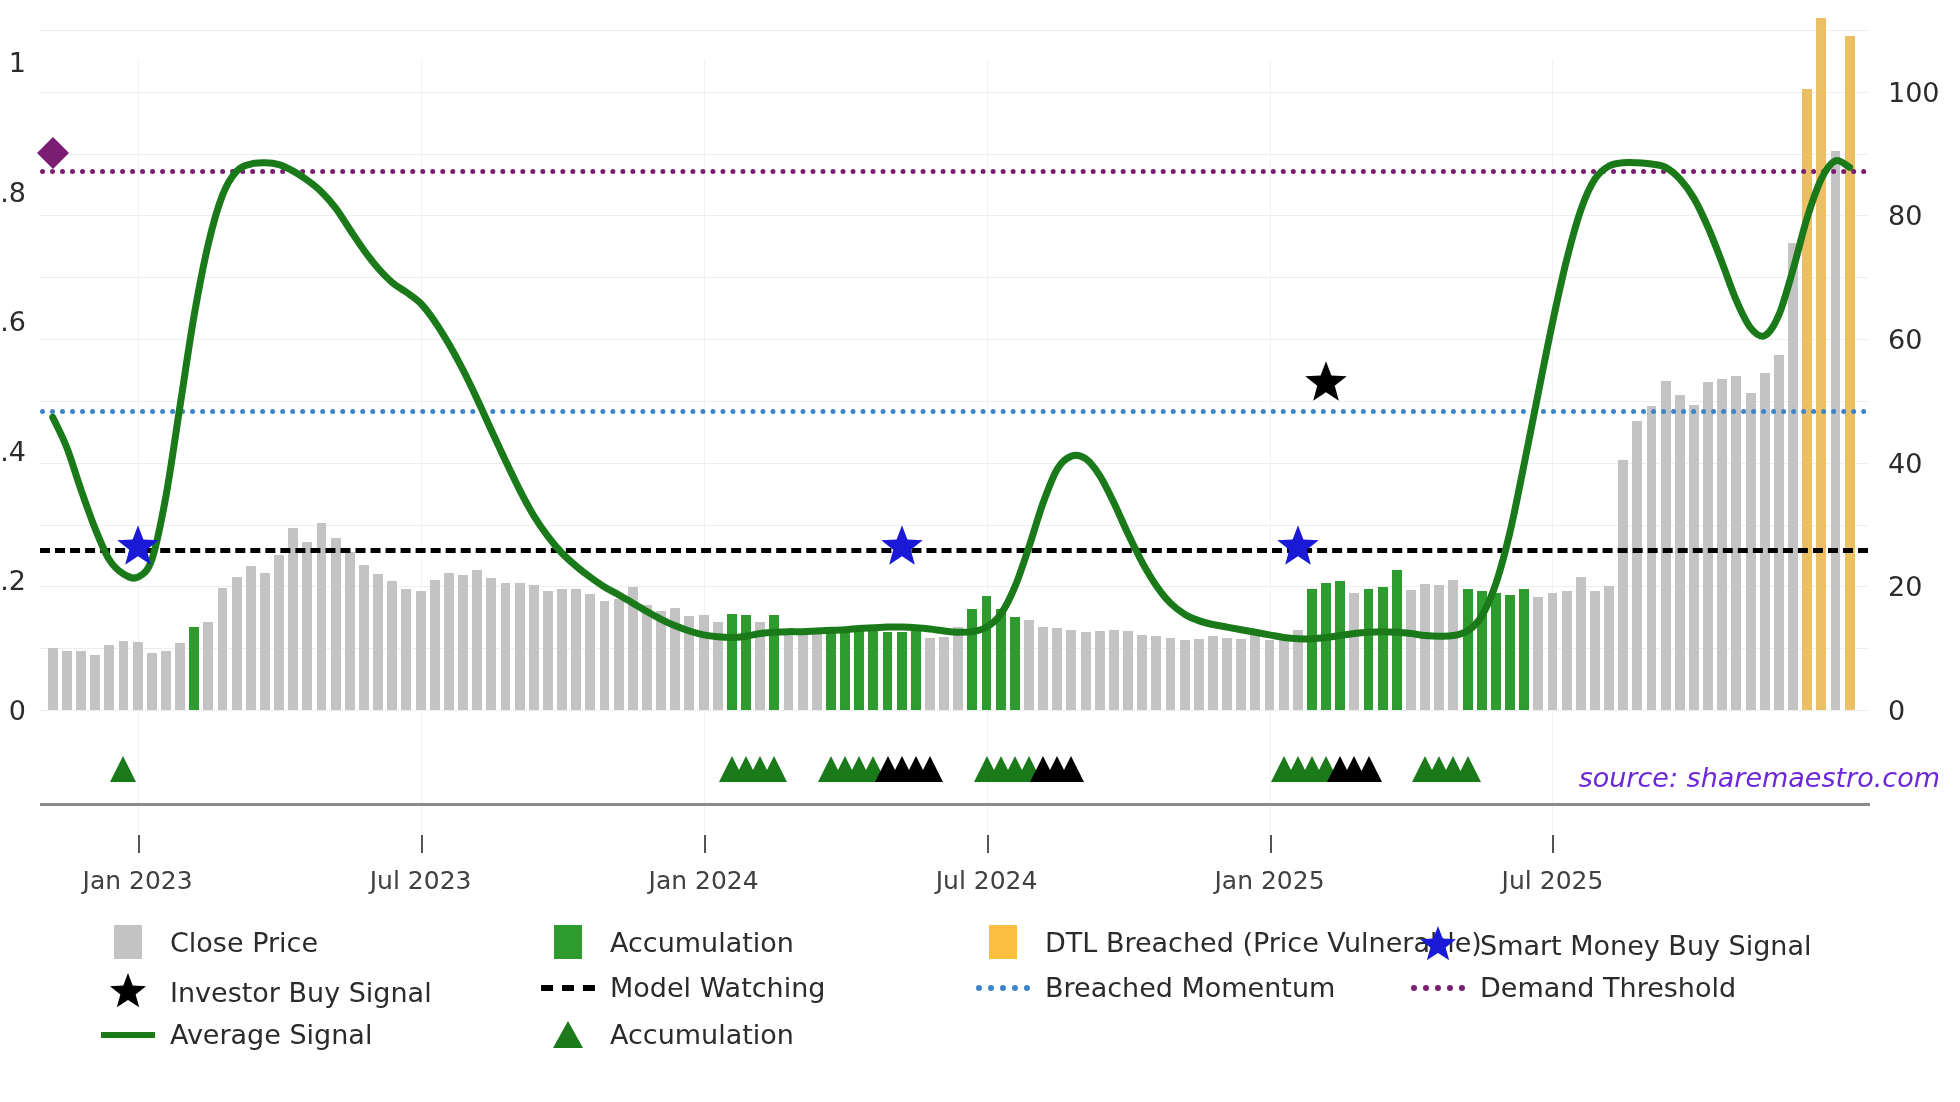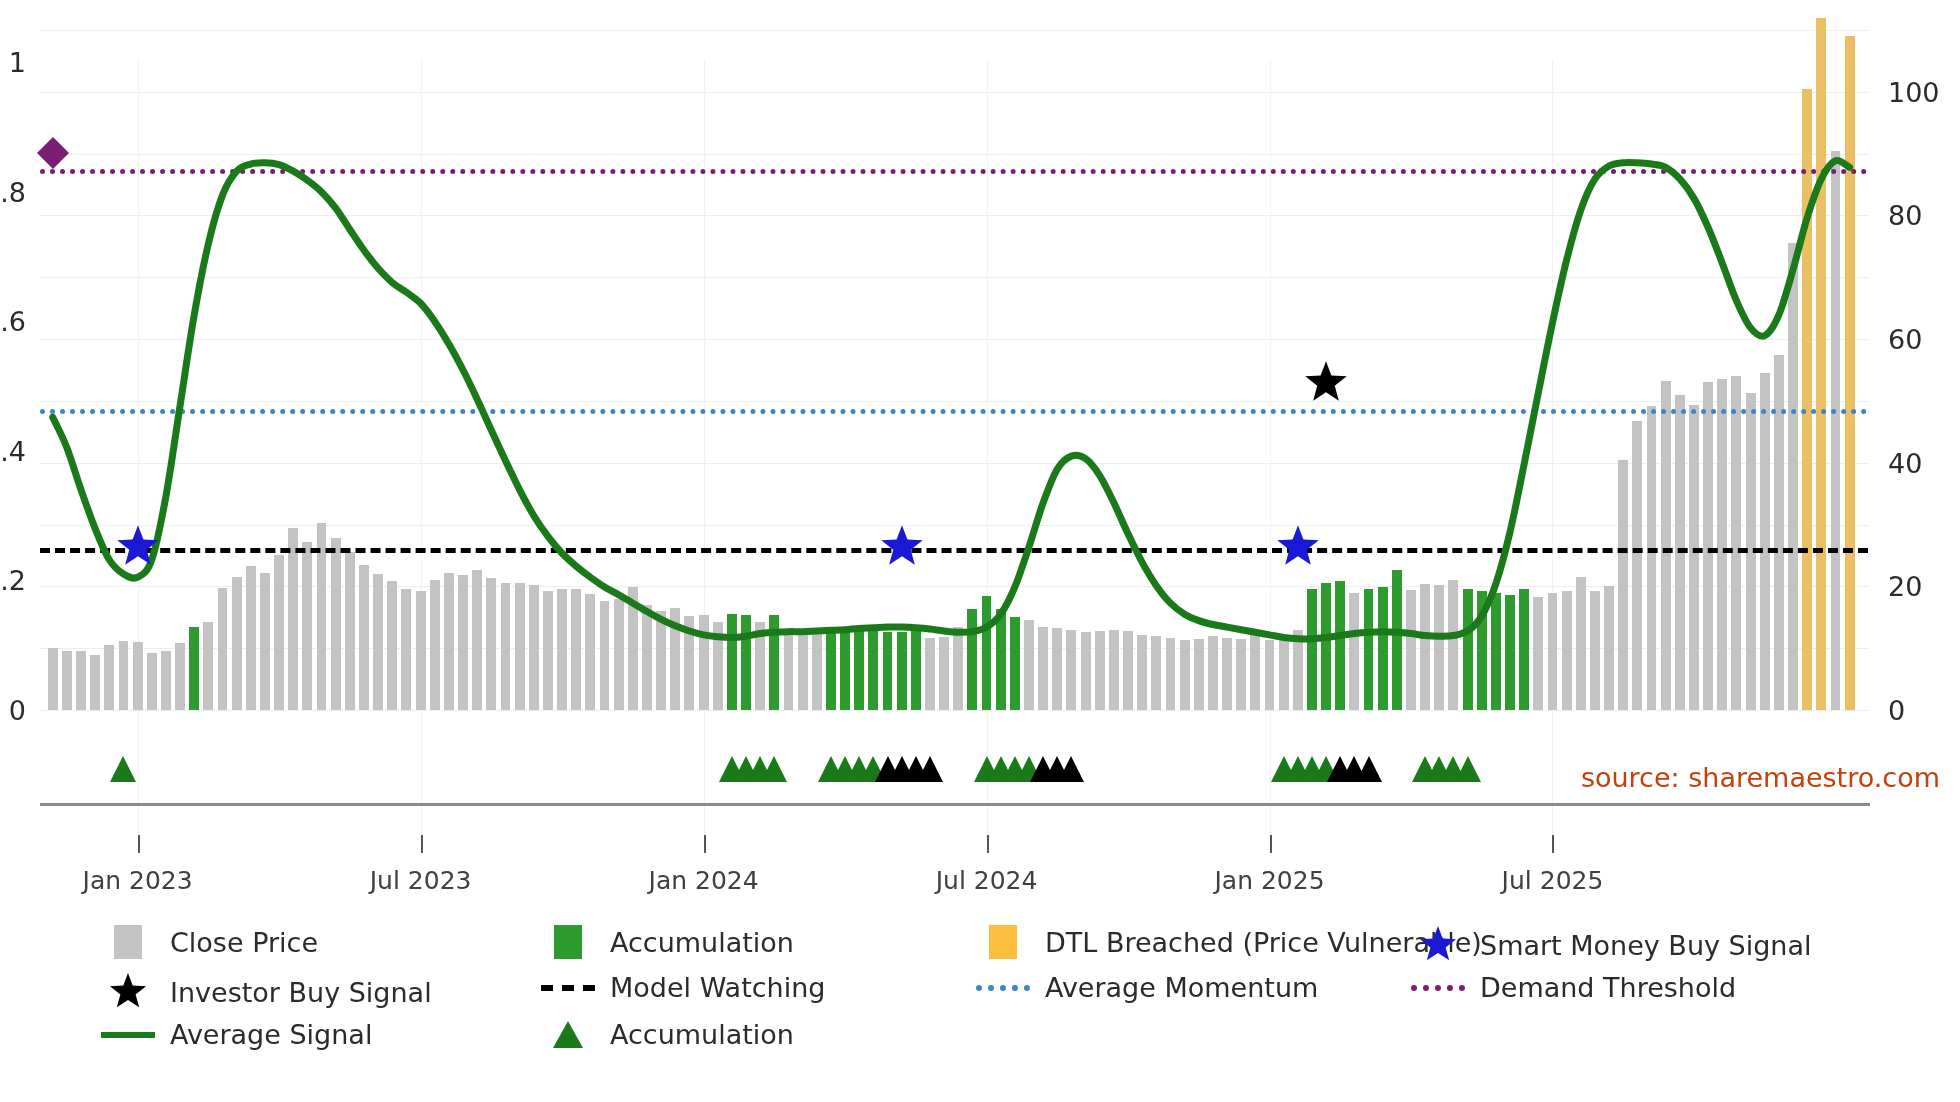--- a/index.html
+++ b/index.html
@@ -36,22 +36,22 @@
   .refline.dotted-purple{border-top:5px dotted #7b1d72;}
 
   
   #markers{position:absolute;left:40px;top:712px;width:1828px;height:70px;}
   .tri{position:absolute;bottom:0;width:0;height:0;border-left:13px solid transparent;
        border-right:13px solid transparent;}
   .tri.green{border-bottom:26px solid #1a7a1a;}
   .tri.black{border-bottom:26px solid #000;}
 
   
-  #source{position:absolute;right:20px;top:762px;font-size:27px;color:#c2410c;
-     font-family:"DejaVu Sans","Liberation Sans",sans-serif;}
+  #source{position:absolute;right:20px;top:762px;font-size:27px;color:#6d28d9;
+     font-family:"DejaVu Sans","Liberation Sans",sans-serif;font-style:italic;}
 
   
   #legend{position:absolute;left:100px;top:925px;width:1800px;}
   .legrow{display:flex;align-items:flex-start;margin-bottom:8px;}
   .legcell{display:flex;align-items:center;gap:14px;}
   .legcell .lbl{font-size:27px;color:#2b2b2b;white-space:nowrap;}
   .sw{width:56px;display:flex;align-items:center;justify-content:center;flex:0 0 56px;}
   .sw-rect{width:28px;height:34px;}
   .sw-line{width:54px;height:6px;}
   .sw-dashed{width:54px;height:0;border-top:6px dashed #000;}
@@ -358,21 +358,21 @@
         <div class="legcell" style="position: absolute; left: 440px; top: 0px;">
           <div class="sw">
             <div class="sw-dashed" style="border-top-color: rgb(0, 0, 0);"></div>
           </div>
           <div class="lbl">Model Watching</div>
         </div>
         <div class="legcell" style="position: absolute; left: 875px; top: 0px;">
           <div class="sw">
             <div class="sw-dotted-blue"></div>
           </div>
-          <div class="lbl">Average Momentum</div>
+          <div class="lbl">Breached Momentum</div>
         </div>
         <div class="legcell" style="position: absolute; left: 1310px; top: 0px;">
           <div class="sw">
             <div class="sw-dotted-purple"></div>
           </div>
           <div class="lbl">Demand Threshold</div>
         </div>
       </div>
       <div class="legrow" style="position: relative; height: 31px; margin-bottom: 16px;">
         <div class="legcell" style="position: absolute; left: 0px; top: 0px;">

